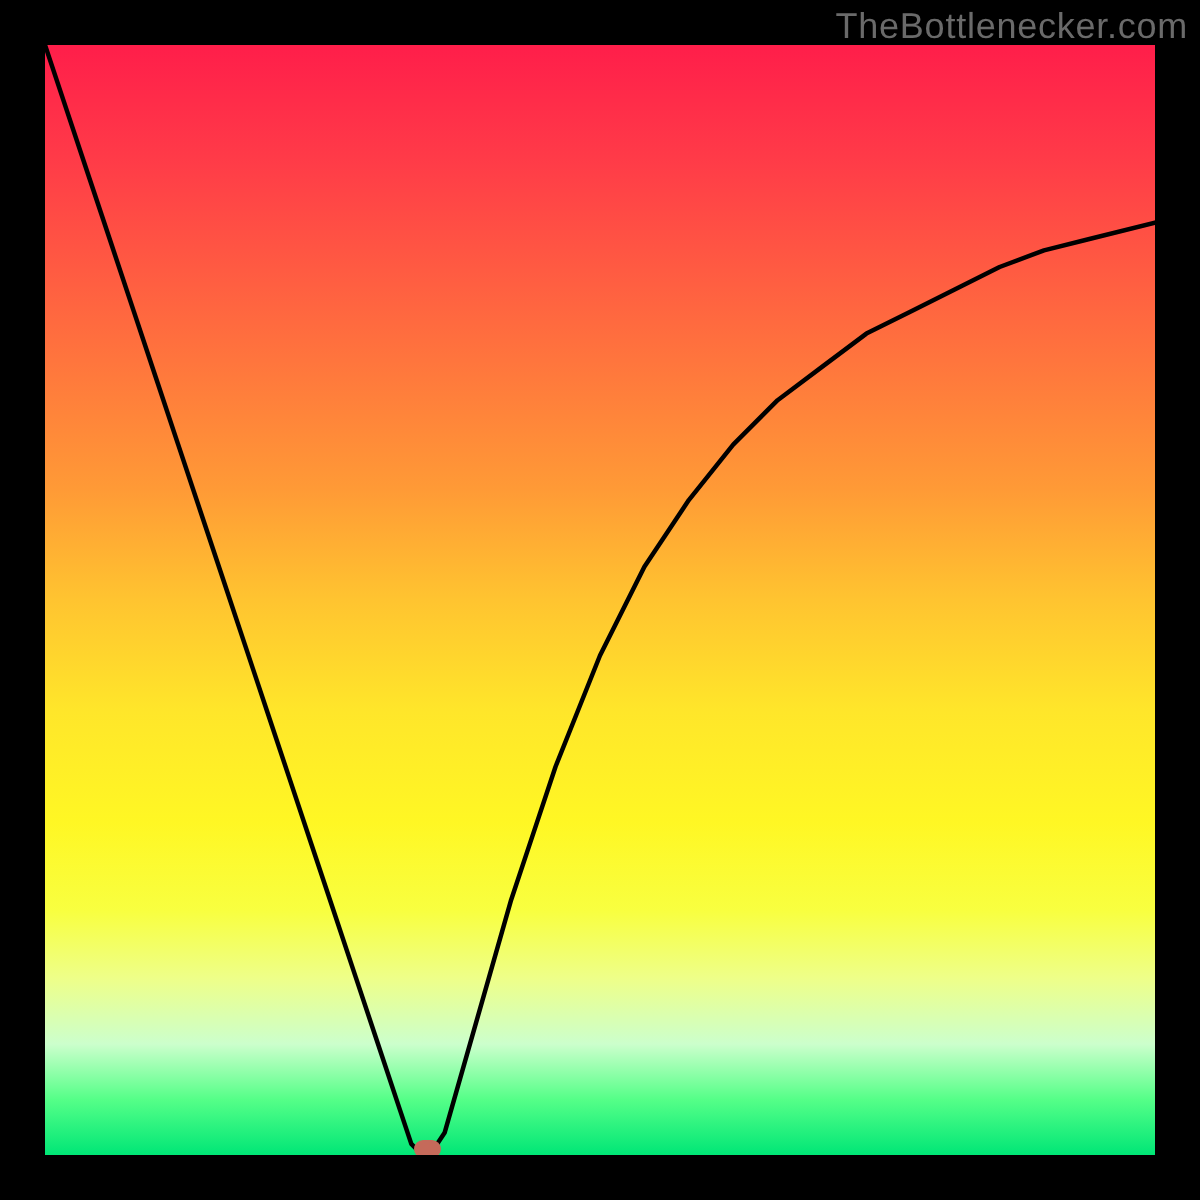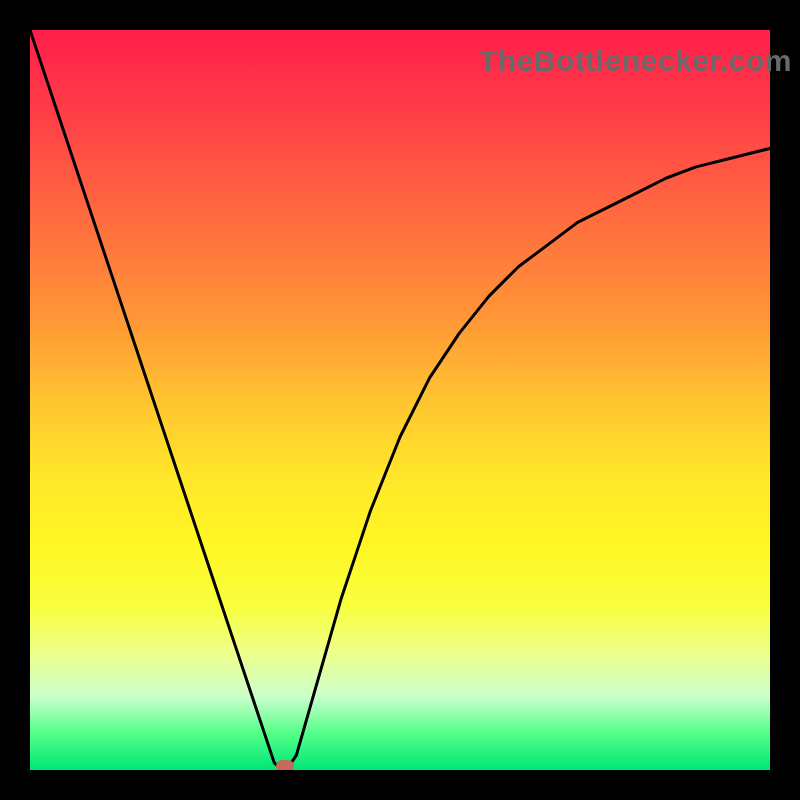--- a/index.html
+++ b/index.html
@@ -33,26 +33,25 @@
       #55ff88 95%,
       #00e676 100%
     );
     overflow: hidden;
   }
   .watermark {
     position: absolute;
     top: 4px;
     right: 8px;
     color: #6a6a6a;
-    font-size: 30px;
-    font-weight: 700;
+    font-size: 24px;
+    font-weight: 400;
     letter-spacing: 0.5px;
     z-index: 50;
     user-select: none;
-    margin-top: 40px;
   }
   svg.curve {
     position: absolute;
     left: 0;
     top: 0;
     width: 740px;
     height: 740px;
     overflow: visible;
   }
   .marker {

